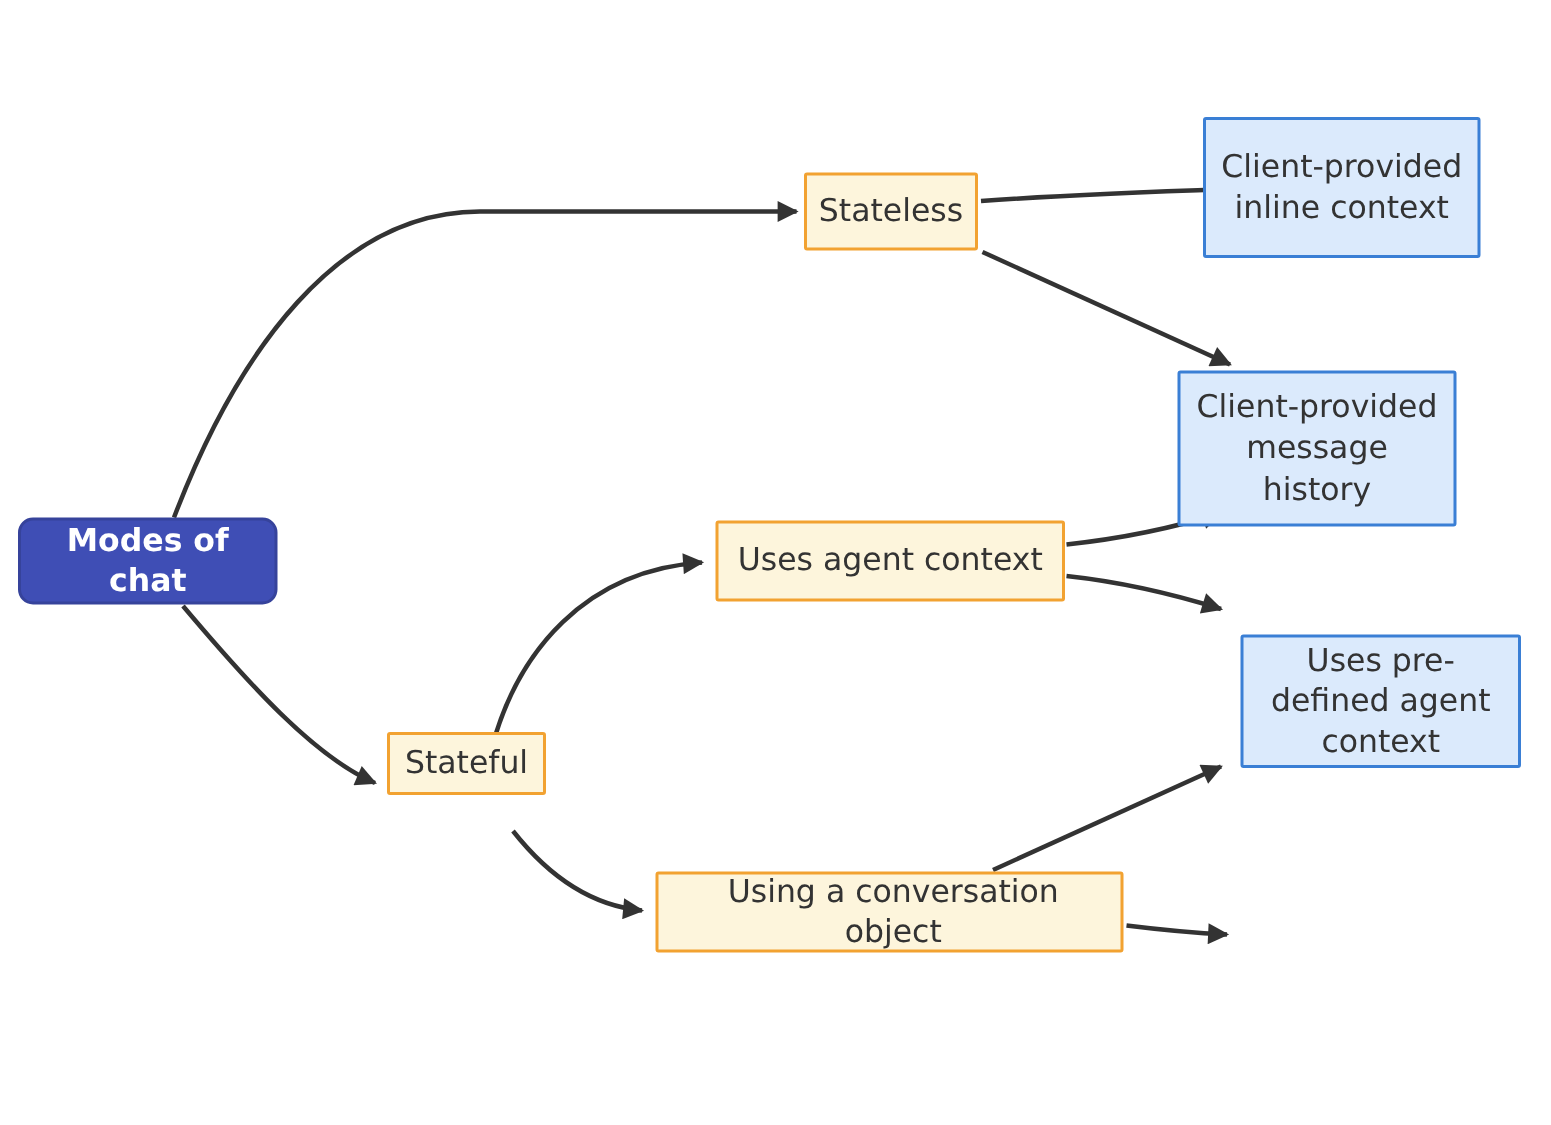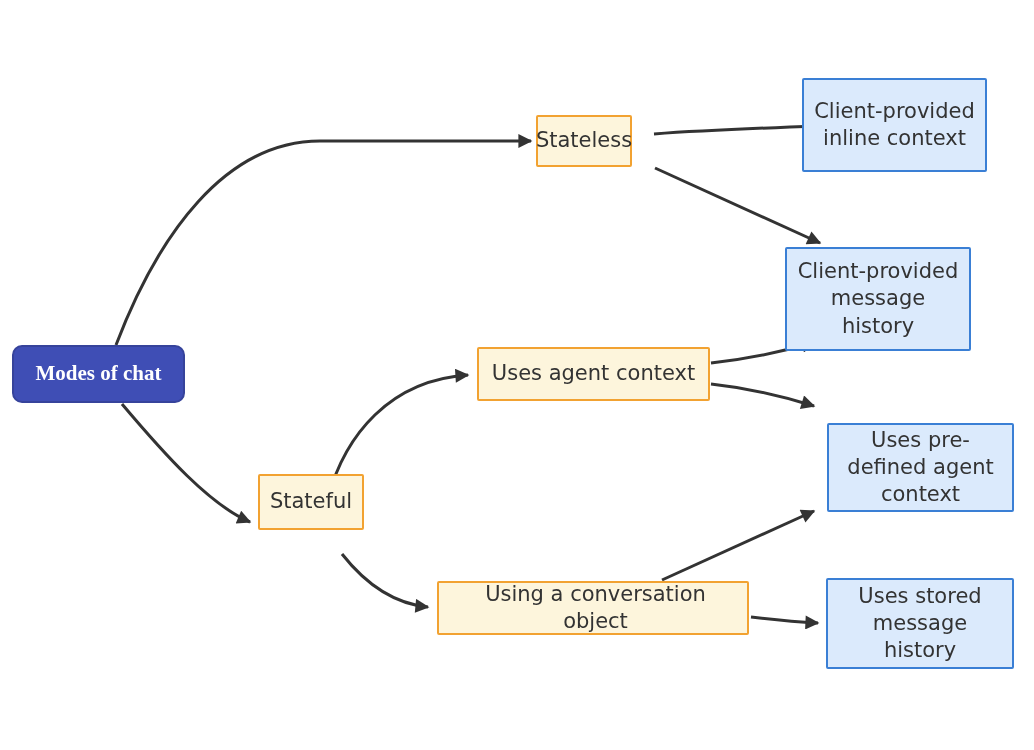--- a/index.html
+++ b/index.html
@@ -37,21 +37,20 @@
     line-height: 1.3;
     color: var(--node-text, #333333);
     padding: 4px 10px;
   }
   .node-root {
     background: var(--root-fill, #3f4eb5);
     border: 2px solid var(--root-border, #36439b);
     border-radius: 10px;
     color: var(--root-text, #ffffff);
     font-weight: bold;
-    font-family: Liberation Serif, serif;
   }
   .node-branch {
     background: var(--branch-fill, #fdf5dc);
     border: 2px solid var(--branch-border, #f2a231);
     border-radius: 2px;
   }
   .node-leaf {
     background: var(--leaf-fill, #dbeafc);
     border: 2px solid var(--leaf-border, #3a7fd5);
     border-radius: 2px;
@@ -75,29 +74,28 @@
     <path class="edge" d="M711,363 C748,359 782,352 814,342" marker-end="url(#arrow)"></path>
     <path class="edge" d="M711,384 C748,388 782,396 814,406" marker-end="url(#arrow)"></path>
     <path class="edge" d="M328,498 C345,435 390,380 468,375" marker-end="url(#arrow)"></path>
     <path class="edge" d="M342,554 C368,587 396,604 428,607" marker-end="url(#arrow)"></path>
     <path class="edge" d="M662,580 L814,511" marker-end="url(#arrow)"></path>
     <path class="edge" d="M751,617 C775,620 796,622 818,623" marker-end="url(#arrow)"></path>
   </svg>
 
   <div class="node node-root" style="left:12px; top:345px; width:173px; height:58px;">Modes of chat</div>
 
-  <div class="node node-branch" style="left:536px; top:115px; width:96px; height:52px;">Stateless</div>
+  <div class="node node-branch" style="left:536px; top:115px; width:116px; height:52px;">Stateless</div>
 
-  <div class="node node-branch" style="left:258px; top:474px; width:106px; height:56px;">Stateful</div>
+  <div class="node node-branch" style="left:258px; top:488px; width:106px; height:42px;">Stateful</div>
 
   <div class="node node-branch" style="left:477px; top:347px; width:233px; height:54px;">Uses agent context</div>
 
   <div class="node node-branch" style="left:437px; top:581px; width:312px; height:54px;padding-left:15px;">Using a conversation object</div>
 
   <div class="node node-leaf" style="left:802px; top:78px; width:185px; height:94px;">Client-provided inline context</div>
 
   <div class="node node-leaf" style="left:785px; top:247px; width:186px; height:104px;">Client-provided message history</div>
 
   <div class="node node-leaf" style="left:827px; top:423px; width:187px; height:89px;">Uses pre-defined agent context</div>
 
-  <div class="node node-leaf" style="left:826px; top:578px; width:188px; height:91px;">Uses stored message history</div>
 
 </div>
 
 </body></html>

